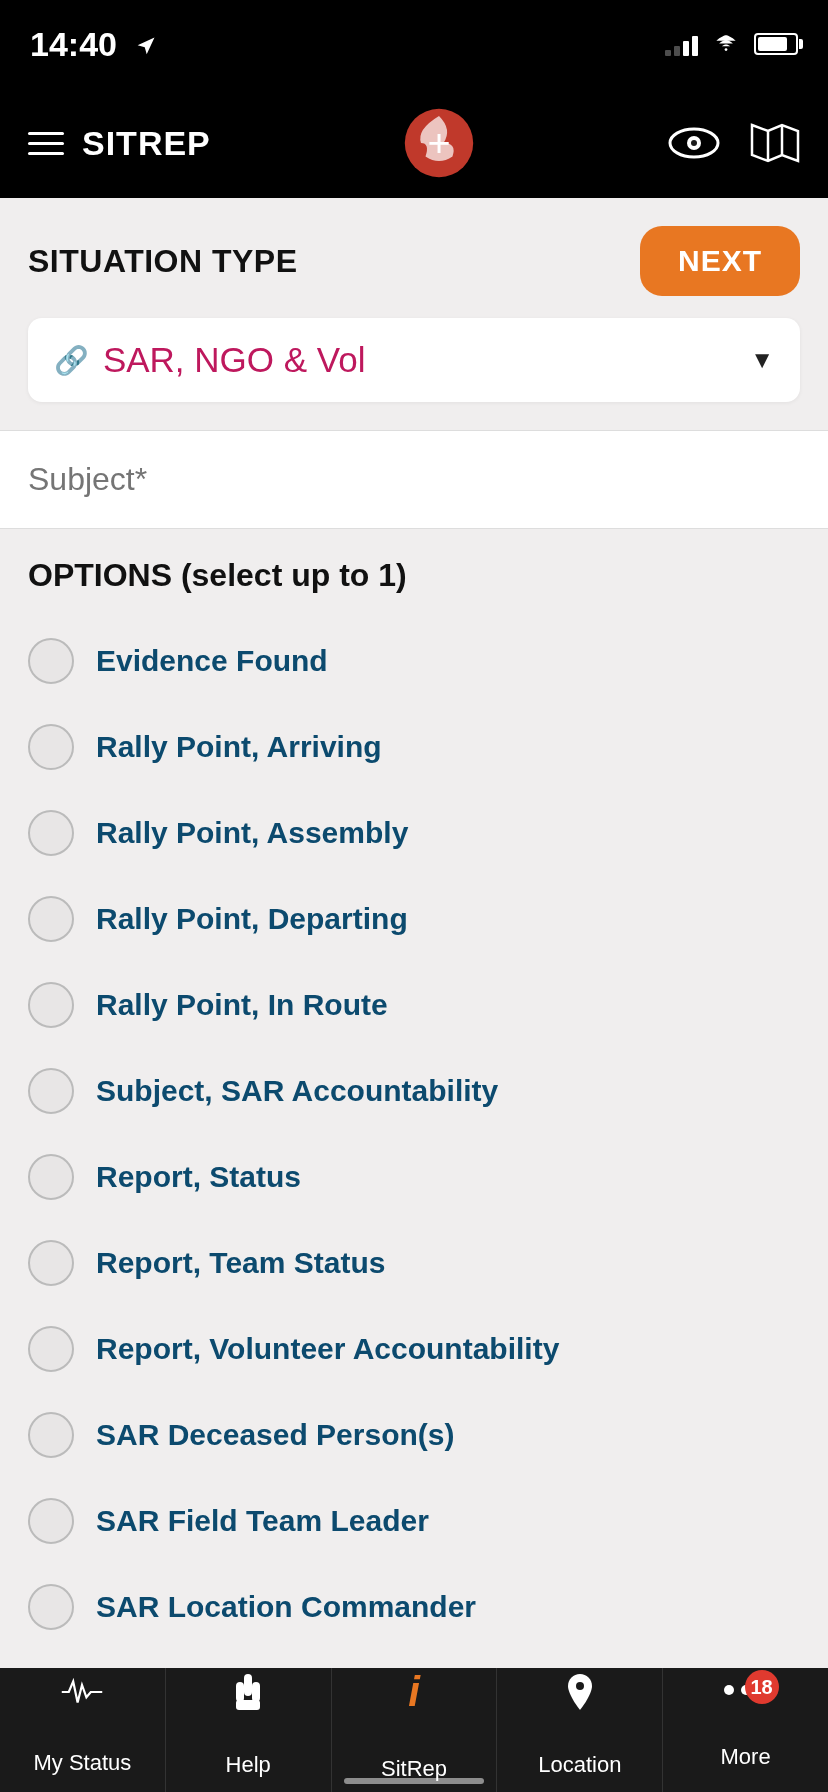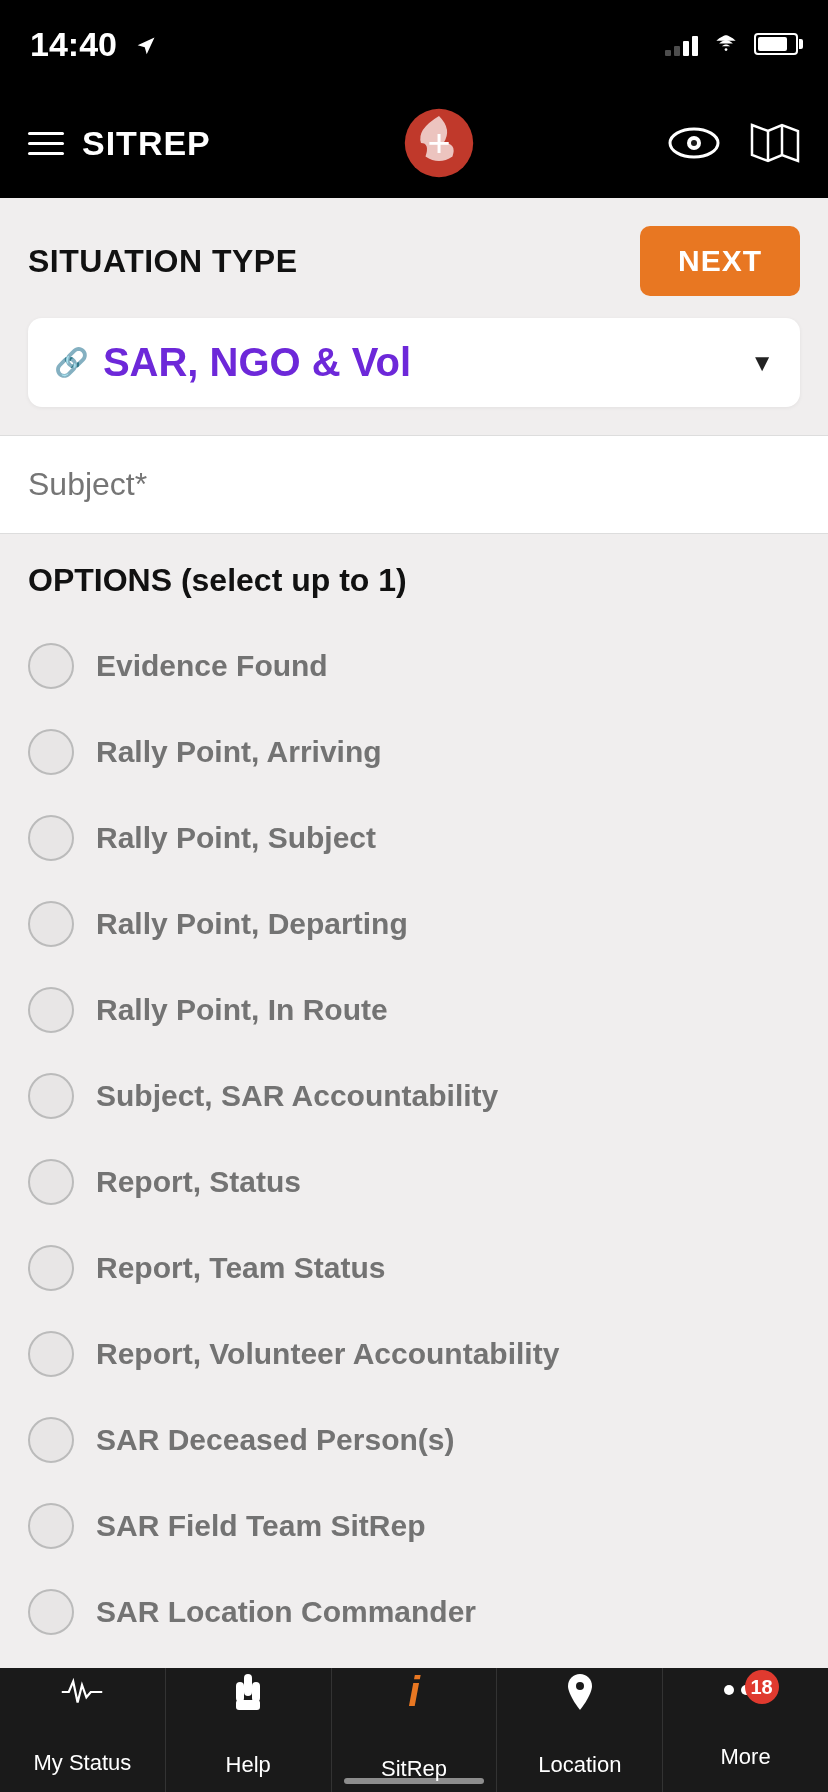--- a/index.html
+++ b/index.html
@@ -142,21 +142,21 @@
     .situation-title {
       font-size: 32px;
       font-weight: 900;
       color: #111;
       letter-spacing: 0.5px;
     }
     .next-btn {
       background: #e87722;
       color: #fff;
       border: none;
-      border-radius: 10px;
+      border-radius: 22px;
       padding: 18px 38px;
       font-size: 30px;
       font-weight: 800;
       letter-spacing: 1px;
       cursor: pointer;
       margin-left: 19px;
     }
     .dropdown-container {
       background: #fff;
       border-radius: 14px;
@@ -168,23 +168,23 @@
     }
     .dropdown-left {
       display: flex;
       align-items: center;
       gap: 14px;
     }
     .link-emoji {
       font-size: 28px;
     }
     .dropdown-text {
-      font-size: 40px;
-      color: #6d28d9;
-      font-weight: 700;
+      font-size: 35px;
+      color: #be185d;
+      font-weight: 400;
     }
     .dropdown-arrow {
       font-size: 24px;
       color: #222;
     }
 
     
     .subject-section {
       background: #fff;
       padding: 0 28px;
@@ -223,21 +223,21 @@
       height: 46px;
       border-radius: 50%;
       border: 2px solid #bbb;
       background: #e8e6e6;
       flex-shrink: 0;
       cursor: pointer;
     }
     .option-label {
       font-size: 30px;
       font-weight: 700;
-      color: #737373;
+      color: #0c4a6e;
     }
 
     
     .bottom-nav {
       position: fixed;
       bottom: 0;
       left: 0;
       width: 828px;
       height: 124px;
       background: #1a1a1a;
@@ -405,21 +405,21 @@
       <div class="option-item">
         <div class="radio-circle"></div>
         <span class="option-label">Evidence Found</span>
       </div>
       <div class="option-item">
         <div class="radio-circle"></div>
         <span class="option-label">Rally Point, Arriving</span>
       </div>
       <div class="option-item">
         <div class="radio-circle"></div>
-        <span class="option-label">Rally Point, Subject</span>
+        <span class="option-label">Rally Point, Assembly</span>
       </div>
       <div class="option-item">
         <div class="radio-circle"></div>
         <span class="option-label">Rally Point, Departing</span>
       </div>
       <div class="option-item">
         <div class="radio-circle"></div>
         <span class="option-label">Rally Point, In Route</span>
       </div>
       <div class="option-item">
@@ -437,21 +437,21 @@
       <div class="option-item">
         <div class="radio-circle"></div>
         <span class="option-label">Report, Volunteer Accountability</span>
       </div>
       <div class="option-item">
         <div class="radio-circle"></div>
         <span class="option-label">SAR Deceased Person(s)</span>
       </div>
       <div class="option-item">
         <div class="radio-circle"></div>
-        <span class="option-label">SAR Field Team SitRep</span>
+        <span class="option-label">SAR Field Team Leader</span>
       </div>
       <div class="option-item">
         <div class="radio-circle"></div>
         <span class="option-label">SAR Location Commander</span>
       </div>
     </div>
 </div>
 
 <div class="bottom-nav">
 

